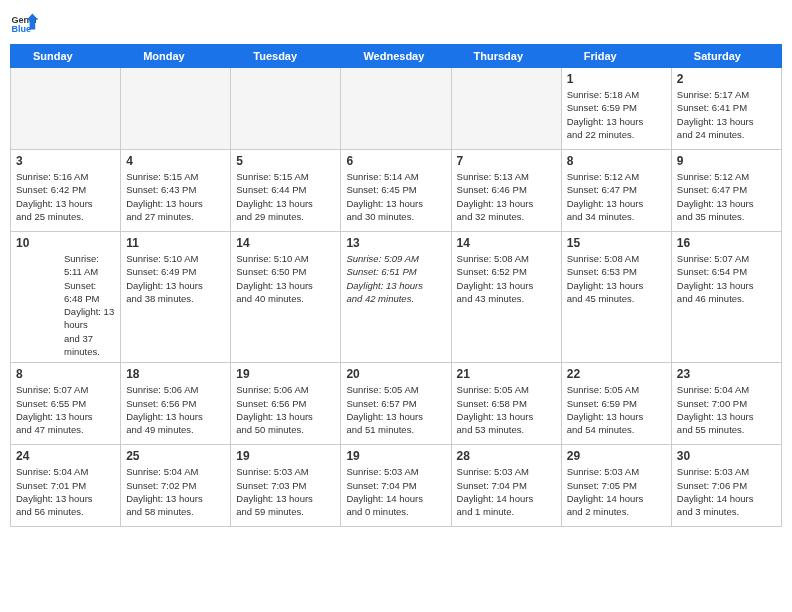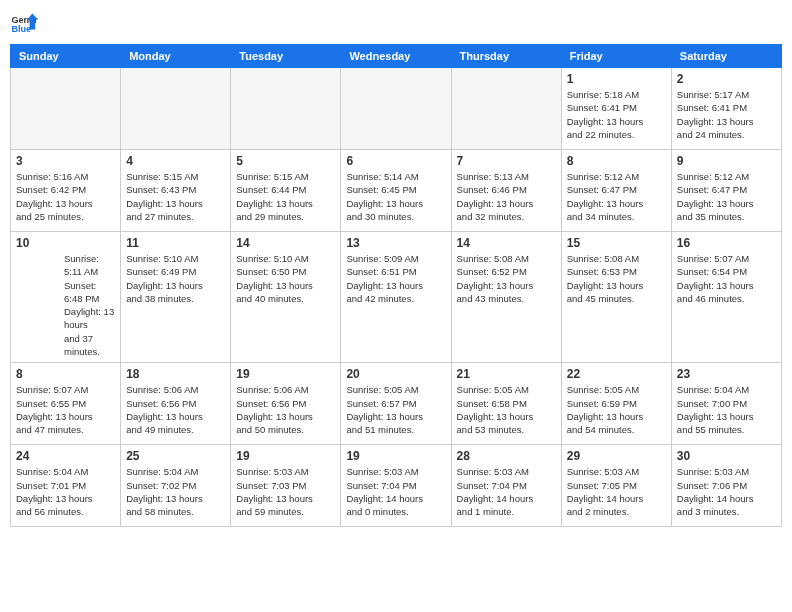--- a/index.html
+++ b/index.html
@@ -39,21 +39,21 @@
     }
     .calendar {
       width: 100%;
       border-collapse: collapse;
       font-size: 10px;
     }
     .calendar th {
       background: #1a73e8;
       color: #fff;
       text-align: left;
-      padding: 5px 8px;
+      padding: 5px 22px;
       font-size: 11px;
       font-weight: bold;
       border: 1px solid #1a73e8;
     }
     .calendar td {
       border: 1px solid #ccc;
       vertical-align: top;
       padding: 4px 5px;
       width: 110px;
       min-height: 80px;
@@ -107,21 +107,21 @@
   <tbody id="calendar-body">
   <tr>
         <td class="empty"></td>
         <td class="empty"></td>
         <td class="empty"></td>
         <td class="empty"></td>
         <td class="empty"></td>
         <td>
           <div class="day-number">1</div>
           <div class="day-detail" style="white-space: pre-line;">Sunrise: 5:18 AM
-Sunset: 6:41 PM
+Sunset: 6:59 PM
 Daylight: 13 hours
 and 22 minutes.</div>
         </td>
         <td>
           <div class="day-number">2</div>
           <div class="day-detail" style="white-space: pre-line;">Sunrise: 5:17 AM
 Sunset: 6:41 PM
 Daylight: 13 hours
 and 24 minutes.</div>
         </td>
@@ -194,21 +194,21 @@
         </td>
         <td>
           <div class="day-number">14</div>
           <div class="day-detail" style="white-space: pre-line;">Sunrise: 5:10 AM
 Sunset: 6:50 PM
 Daylight: 13 hours
 and 40 minutes.</div>
         </td>
         <td>
           <div class="day-number">13</div>
-          <div class="day-detail" style="white-space: pre-line;">Sunrise: 5:09 AM
+          <div class="day-detail" style="white-space: pre-line; font-style: italic;">Sunrise: 5:09 AM
 Sunset: 6:51 PM
 Daylight: 13 hours
 and 42 minutes.</div>
         </td>
         <td>
           <div class="day-number">14</div>
           <div class="day-detail" style="white-space: pre-line;">Sunrise: 5:08 AM
 Sunset: 6:52 PM
 Daylight: 13 hours
 and 43 minutes.</div>

